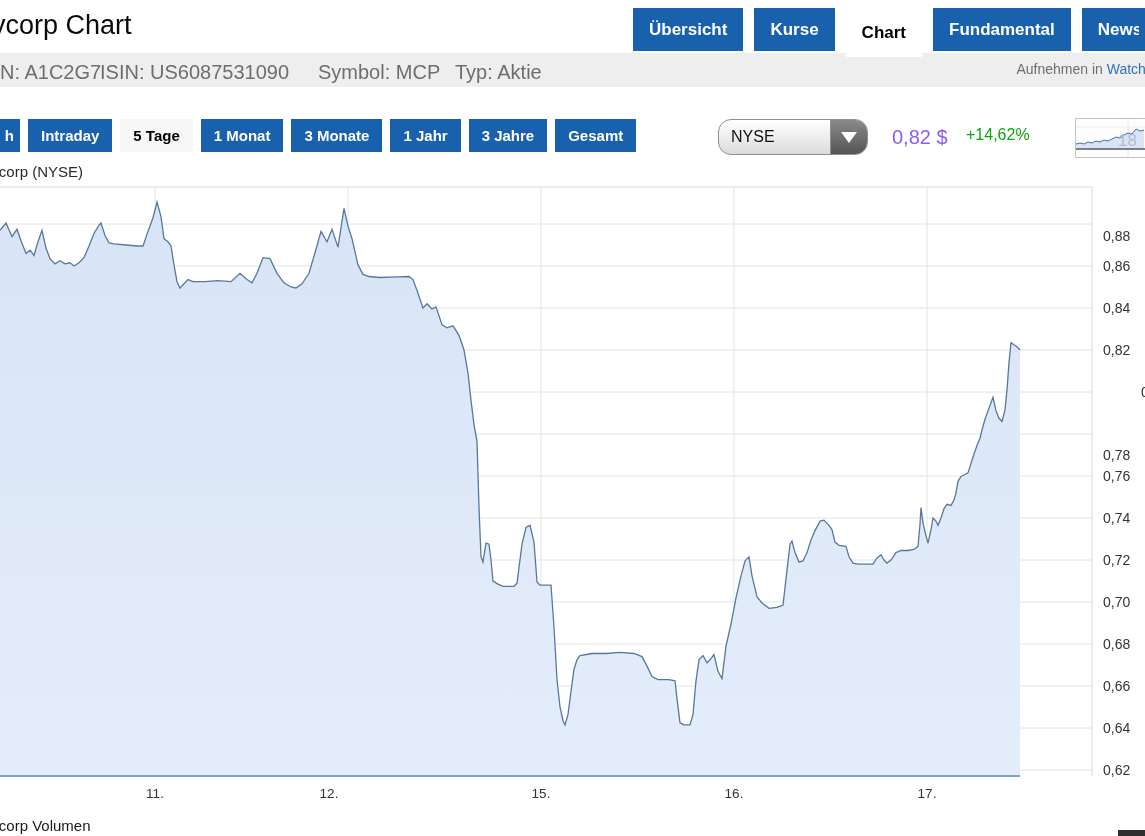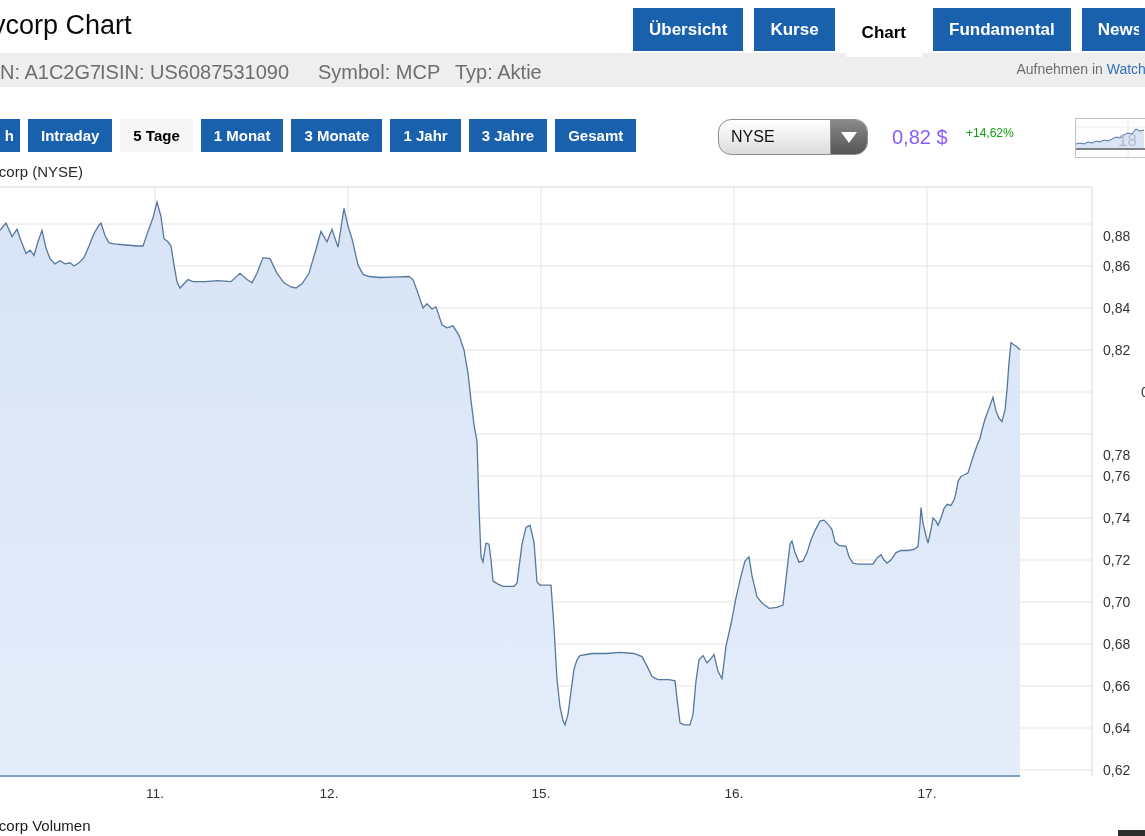--- a/index.html
+++ b/index.html
@@ -26,21 +26,21 @@
   .rbtn.partial{width:22px;padding:0;margin-left:-8px;overflow:hidden;justify-content:flex-end;padding-right:6px;}
   
   #exchange-select{left:718px;top:119px;width:148px;height:34px;border:1px solid #8f8f8f;border-radius:13px;
      background:linear-gradient(#ffffff,#dcdcdc);display:flex;align-items:center;cursor:pointer;overflow:hidden;}
   #exchange-select .val{flex:1;padding-left:12px;font-size:16px;color:#111;}
   #exchange-select .btn{width:36px;height:100%;background:linear-gradient(#8a8a8a,#555);
      border-left:1px solid #8f8f8f;display:flex;align-items:center;justify-content:center;}
   #exchange-select .tri{width:0;height:0;border-left:8px solid transparent;border-right:8px solid transparent;
      border-top:11px solid #fff;}
   #price{left:892px;top:126px;font-size:20px;color:#8b5cf6;white-space:nowrap;}
-  #change{left:966px;top:126px;font-size:12px;color:#0fa30f;white-space:nowrap;}
+  #change{left:966px;top:126px;font-size:16px;color:#0fa30f;white-space:nowrap;}
   
   #thumb{left:1075px;top:118px;width:75px;height:38px;background:#fff;border:1px solid #c3c3c3;overflow:hidden;}
   #thumb .wm{position:absolute;right:14px;top:12px;font-size:17px;color:#b4bccc;}
   
   #chart-sub{left:-12px;top:163px;font-size:15px;color:#2b2b2b;white-space:nowrap;}
   #chart-svg{left:0;top:0;}
   .ytick{position:absolute;left:1103px;font-size:14px;color:#333;transform:translateY(-50%);}
   .xtick{position:absolute;top:786px;font-size:13.5px;color:#333;transform:translateX(-50%);}
   #volume-label{left:-12px;top:817px;font-size:15px;color:#1a1a1a;white-space:nowrap;}
   #vol-artifact{left:1118px;top:830px;width:27px;height:8px;background:#2e2e2e;}

